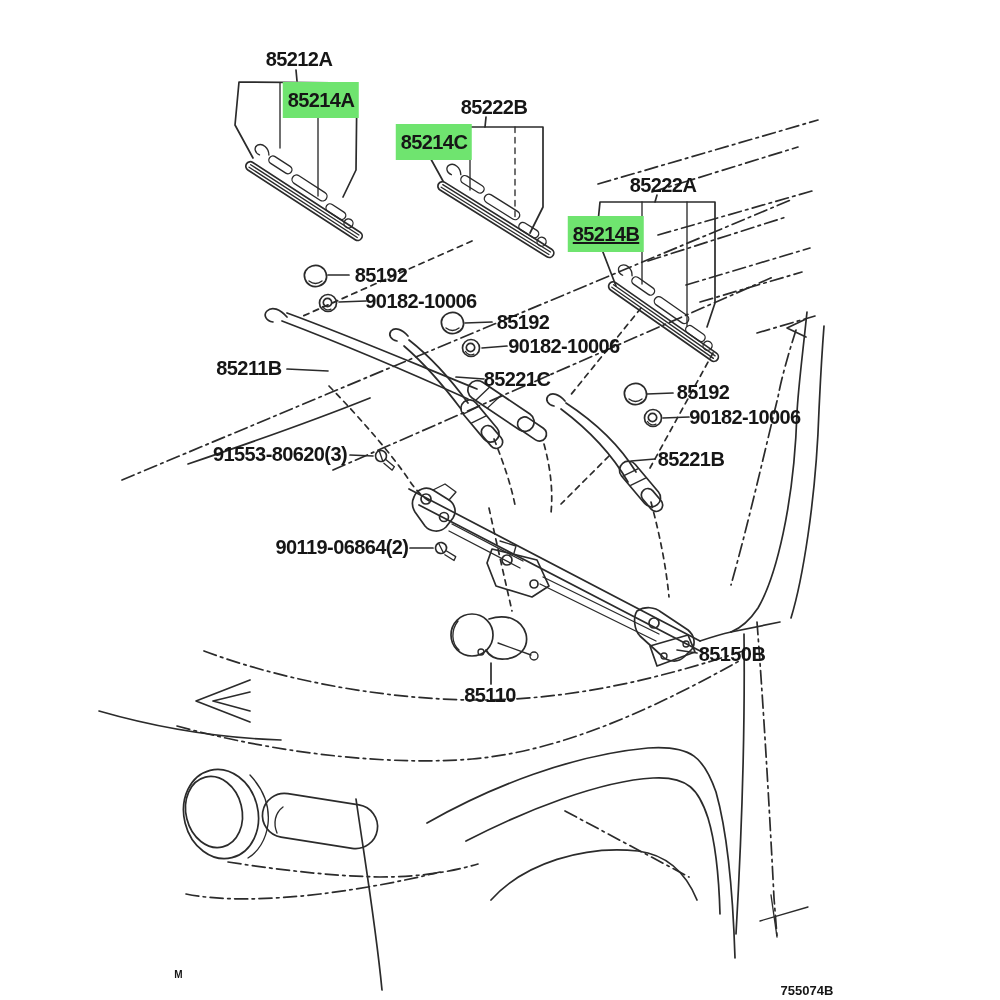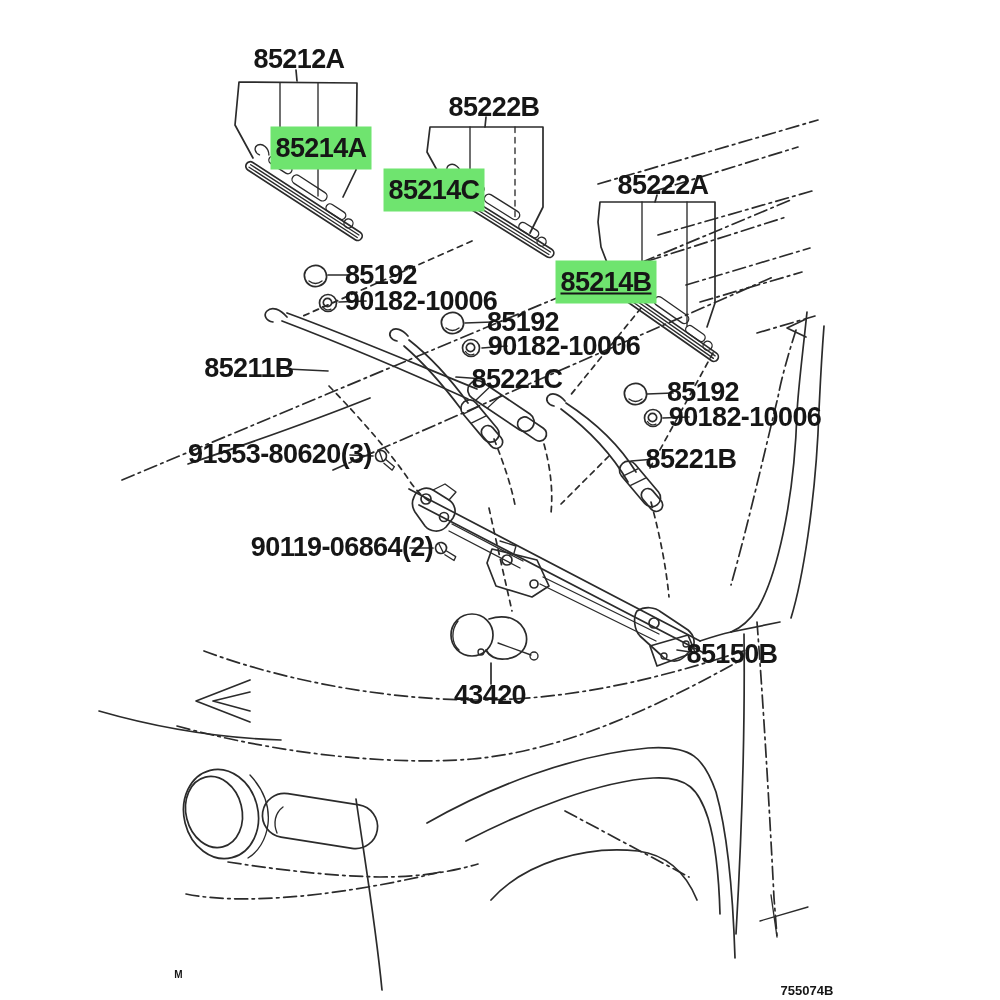--- a/index.html
+++ b/index.html
@@ -4,23 +4,23 @@
 <style>
   html,body{margin:0;padding:0;background:#ffffff;}
   #stage{position:relative;width:1000px;height:1000px;background:#ffffff;overflow:hidden;
          font-family:"Liberation Sans",sans-serif;}
   #art{position:absolute;left:0;top:0;}
   #art path,#art rect,#art circle,#art ellipse,#art line{
       stroke:#2b2b2b;fill:none;stroke-width:1.7;stroke-linecap:round;stroke-linejoin:round;}
   #art .dd{stroke-dasharray:13 4.5 2.5 4.5;}   
   #art .ds{stroke-dasharray:5.5 5;}            
   #art .thin{stroke-width:1.35;}
-  .lbl{position:absolute;transform:translate(-50%,-50%);font-weight:700;font-size:27px;
+  .lbl{position:absolute;transform:translate(-50%,-50%);font-weight:700;font-size:20px;
        line-height:1;letter-spacing:-0.6px;color:#161616;white-space:nowrap;}
-  .hl{padding:8px 5px;margin-top:48px;}
+  .hl{padding:8px 5px;}
   .footer{font-size:13px;letter-spacing:0;}
   .mark{font-size:10px;}
 </style>
 </head>
 <body>
 
 <div id="stage">
 
   <svg id="art" width="1000" height="1000" viewBox="0 0 1000 1000">
 
@@ -265,17 +265,17 @@
   <div class="lbl" style="left:249px;top:368px">85211B</div>
   <div class="lbl" style="left:523px;top:322px">85192</div>
   <div class="lbl" style="left:564px;top:346px">90182-10006</div>
   <div class="lbl" style="left:517px;top:379px">85221C</div>
   <div class="lbl" style="left:703px;top:392px">85192</div>
   <div class="lbl" style="left:745px;top:417px">90182-10006</div>
   <div class="lbl" style="left:691px;top:459px">85221B</div>
   <div class="lbl" style="left:280px;top:454px">91553-80620(3)</div>
   <div class="lbl" style="left:342px;top:547px">90119-06864(2)</div>
   <div class="lbl" style="left:732px;top:654px">85150B</div>
-  <div class="lbl" style="left:490px;top:695px">43420</div>
+  <div class="lbl" style="left:490px;top:695px">85110</div>
 
   <div class="lbl footer" style="left:807px;top:990px">755074B</div>
   <div class="lbl mark" style="left:178px;top:975px">M</div>
 </div>
 
 </body></html>

